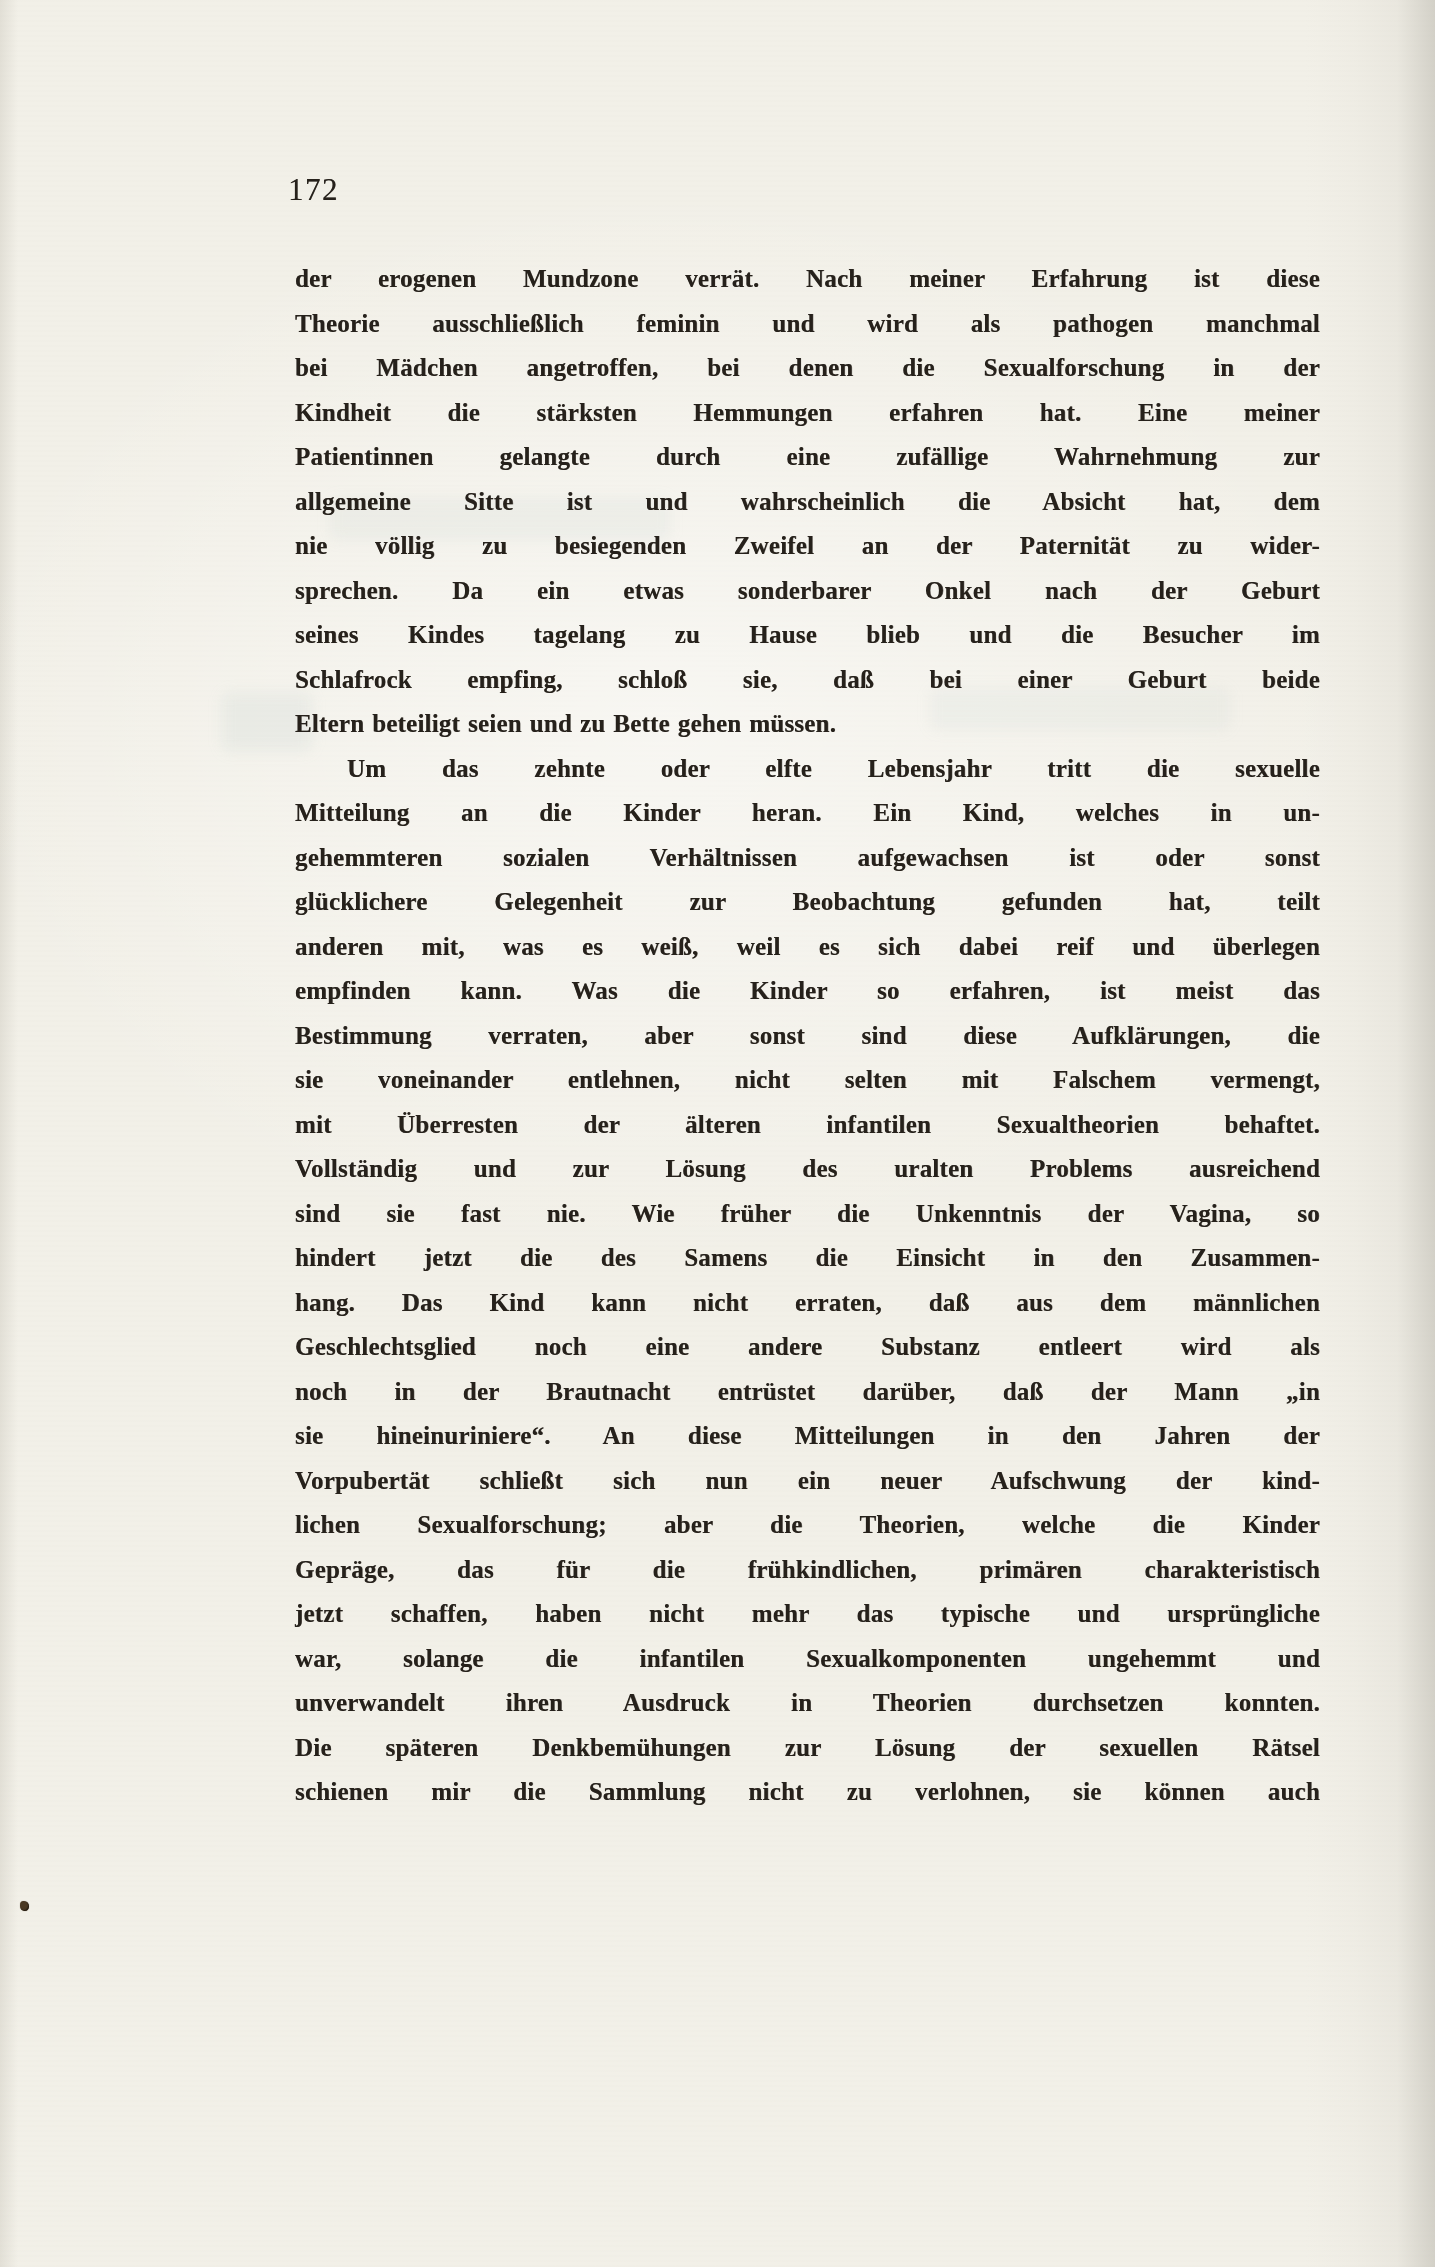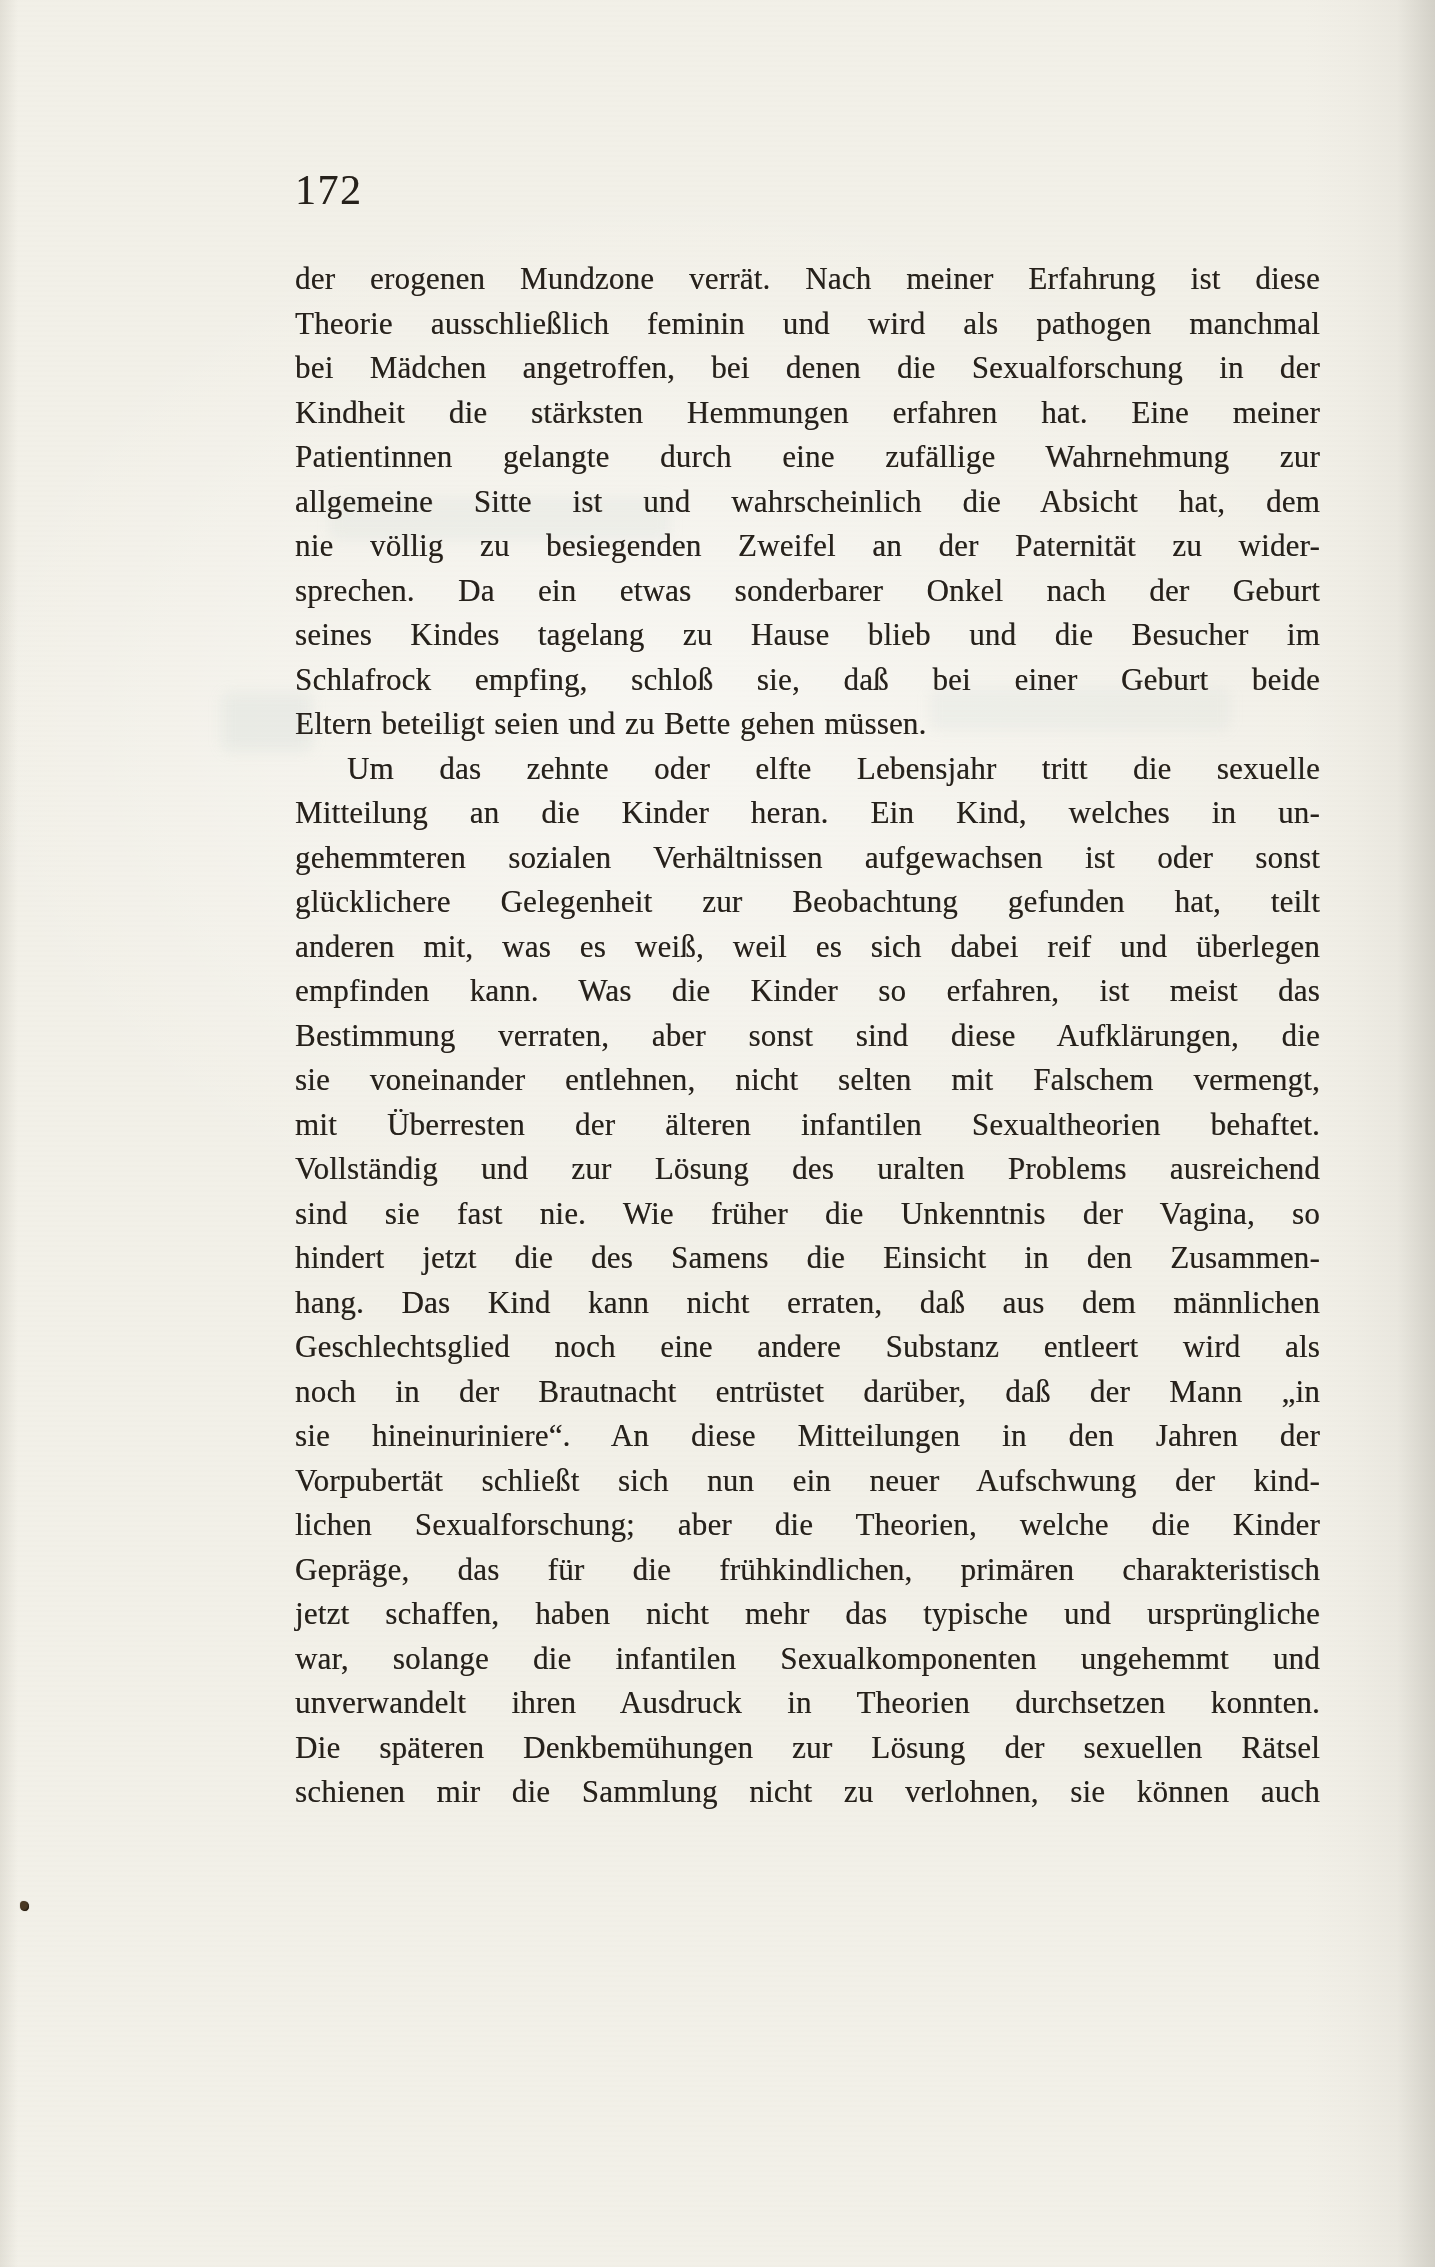--- a/index.html
+++ b/index.html
@@ -13,35 +13,36 @@
       radial-gradient(ellipse 980px 760px at 46% 32%, rgba(255,255,255,0.45), rgba(255,255,255,0) 72%),
       linear-gradient(to right, rgba(184,180,168,0.28), rgba(184,180,168,0) 18px),
       linear-gradient(to left, rgba(168,165,155,0.42), rgba(200,197,187,0.20) 38px, rgba(210,207,197,0.10) 80px, rgba(210,207,197,0) 130px),
       repeating-linear-gradient(0deg, rgba(120,115,100,0.012) 0 2px, rgba(255,255,255,0.012) 2px 5px);
     font-family: "Liberation Serif", "DejaVu Serif", serif;
     color: #26211b;
   }
 
   .page-number {
     position: absolute;
-    left: 295px;
+    left: 288px;
     top: 168px;
-    font-size: 42px;
+    font-size: 31px;
     line-height: 44.5px;
     letter-spacing: 1.5px;
     text-shadow: 0.35px 0.35px 0.3px rgba(38,33,27,0.55);
   }
 
   .text-block {
     position: absolute;
     left: 295px;
     top: 257px;
     width: 1025px;
-    font-size: 31px;
+    font-size: 25px;
     line-height: 44.5px;
+    font-weight: bold;
   }
 
   .line {
     text-align: justify;
     text-align-last: justify;
     letter-spacing: 0.2px;
     word-spacing: 1.5px;
     text-shadow: 0.35px 0.35px 0.3px rgba(38,33,27,0.55);
   }
   .line.nojust { text-align-last: left; }

